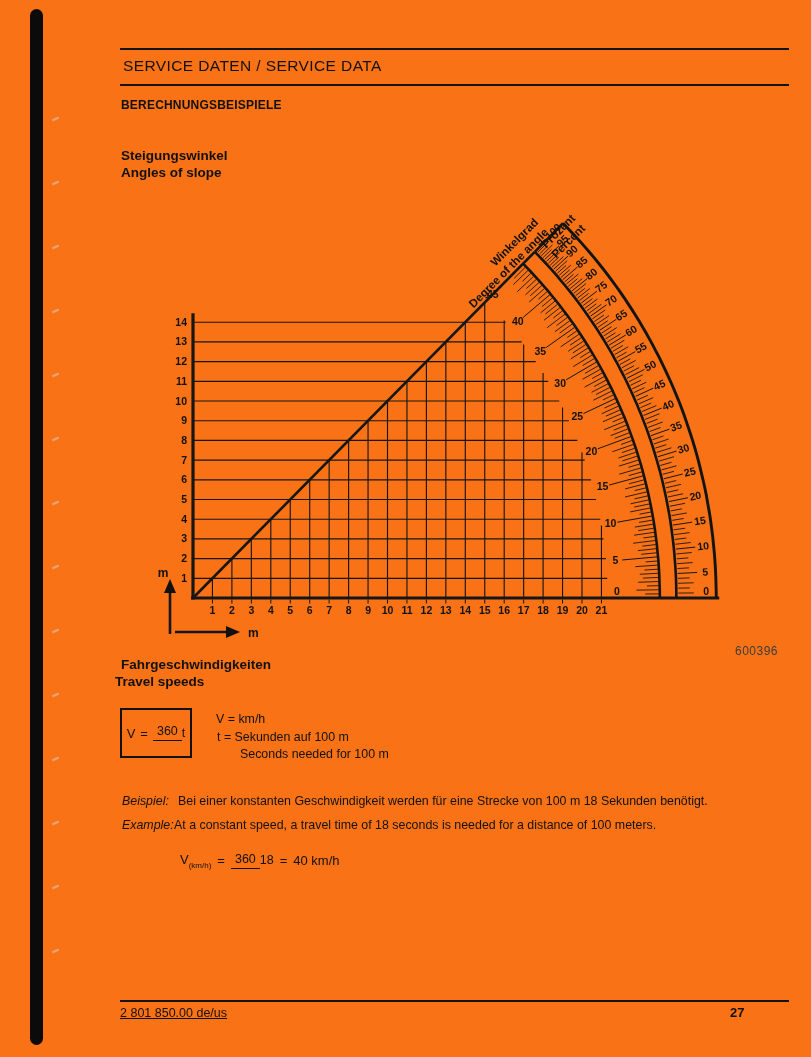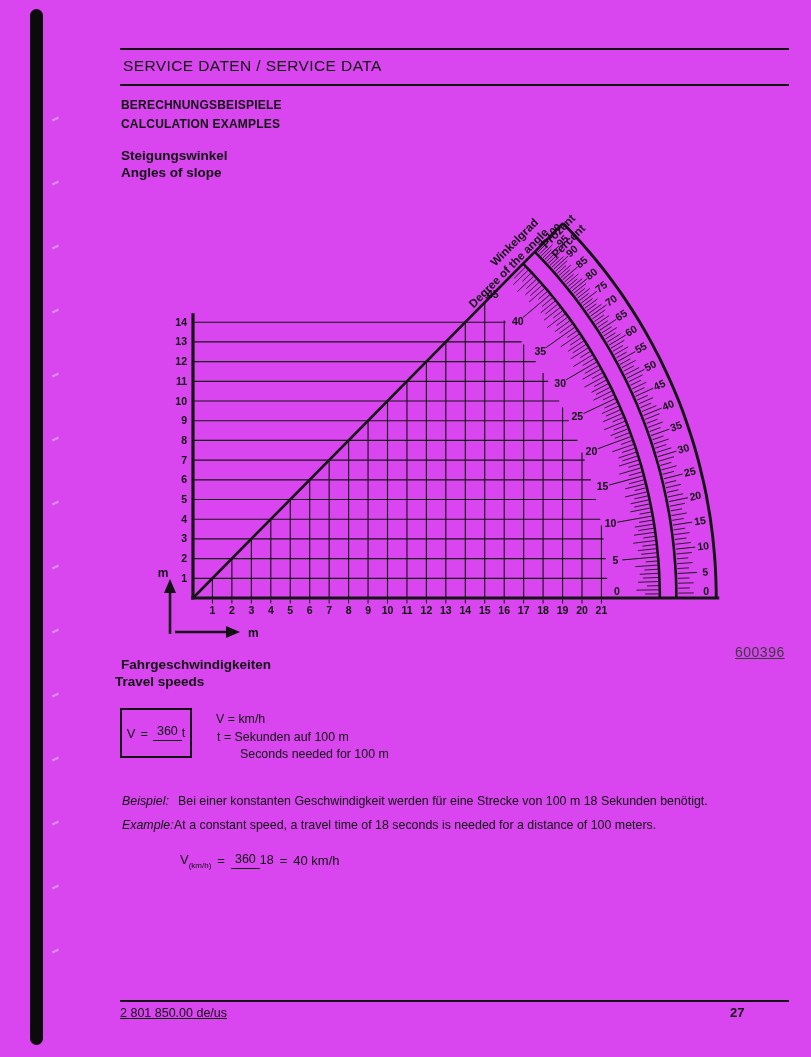--- a/index.html
+++ b/index.html
@@ -1,33 +1,33 @@
 <!DOCTYPE html>
 <html><head>
 <meta charset="utf-8">
 <style>
   html,body{margin:0;padding:0;background:#e9e9e9;}
-  .page{position:relative;width:811px;height:1057px;background:#d946ef;overflow:hidden;
+  .page{position:relative;width:811px;height:1057px;background:#f97316;overflow:hidden;
         font-family:"Liberation Sans",sans-serif;color:#111;}
   .abs{position:absolute;}
   .rule{position:absolute;background:#141414;height:2px;}
   .bindbar{position:absolute;left:30px;top:9px;width:13px;height:1036px;background:#0b0b0b;border-radius:7px;}
   .mark{position:absolute;width:7px;height:2px;background:#cfcfcf;opacity:.55;transform:rotate(-25deg);}
   .hdr{font-size:15.5px;letter-spacing:.4px;}
   .h1{font-weight:bold;font-size:12px;letter-spacing:.2px;line-height:19px;}
   .h2{font-weight:bold;font-size:13.5px;line-height:17px;}
   .body-t{font-size:12.4px;}
   .it{font-style:italic;}
   .formula-box{position:absolute;border:2px solid #111;display:flex;align-items:center;justify-content:center;gap:5px;font-size:13px;}
   .frac{display:inline-flex;flex-direction:row;align-items:center;line-height:1.1;font-size:12.5px;}
   .frac .num{border-bottom:1.6px solid #111;padding:0 4px 1px 4px;}
   .frac .den{padding-top:1px;}
   .exf{display:flex;align-items:center;gap:6px;font-size:13px;}
   .exf sub{font-size:8px;vertical-align:sub;}
-  .fignum{font-size:14px;color:#3c3c3c;letter-spacing:.5px;text-decoration:underline;}
+  .fignum{font-size:12px;color:#3c3c3c;letter-spacing:.5px;}
   .footer-l{font-size:12.5px;}
   .footer-p{font-size:13px;font-weight:bold;}
   svg text{font-family:"Liberation Sans",sans-serif;fill:#111;}
 </style>
 </head>
 <body>
 
 <div class="page">
 
   <div class="bindbar"></div>
@@ -46,21 +46,20 @@
       <div class="mark" style="left: 52px; top: 822px;"></div>
       <div class="mark" style="left: 52px; top: 886px;"></div>
       <div class="mark" style="left: 52px; top: 950px;"></div>
     </div>
 
   <div class="rule" style="left:120px;top:48px;width:669px;"></div>
   <div class="abs hdr" style="left:123px;top:57px;">SERVICE DATEN / SERVICE DATA</div>
   <div class="rule" style="left:120px;top:84px;width:669px;"></div>
 
   <div class="abs h1" style="left:121px;top:96px;">BERECHNUNGSBEISPIELE</div>
-  <div class="abs h1" style="left:121px;top:115px;">CALCULATION EXAMPLES</div>
 
   <div class="abs h2" style="left:121px;top:147px;">Steigungswinkel</div>
   <div class="abs h2" style="left:121px;top:164px;">Angles of slope</div>
 
   <div class="abs" style="left:130px;top:200px;width:670px;height:465px;">
     <svg id="nomo-svg" width="670" height="465">
         <line x1="63" y1="378.3" x2="477.21760437721616" y2="378.3" stroke="#161616" stroke-width="1.15"></line>
         <line x1="63" y1="358.6" x2="475.8453902806715" y2="358.6" stroke="#161616" stroke-width="1.15"></line>
         <line x1="63" y1="338.9" x2="473.54817473227183" y2="338.9" stroke="#161616" stroke-width="1.15"></line>
         <line x1="63" y1="319.2" x2="470.31030710749263" y2="319.2" stroke="#161616" stroke-width="1.15"></line>

